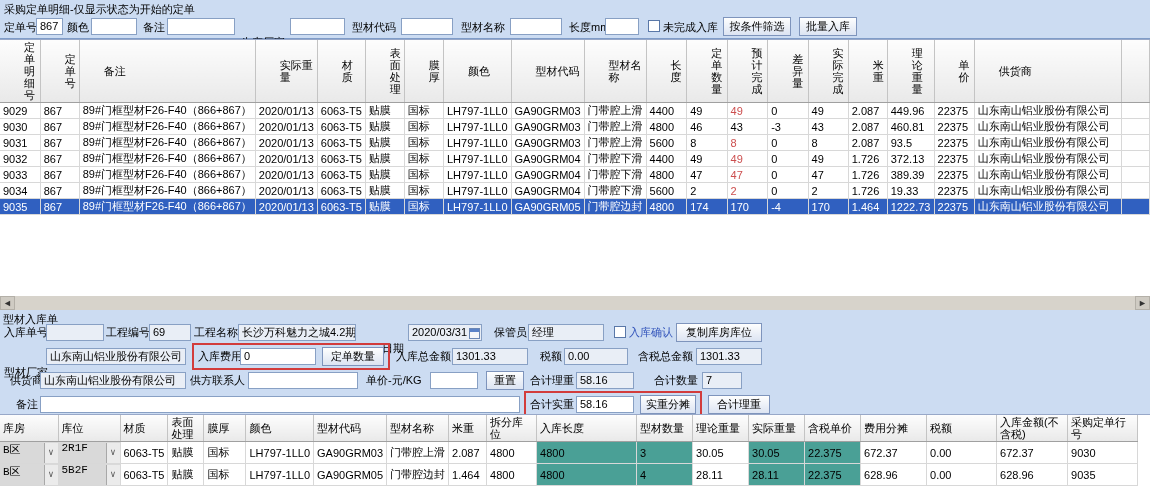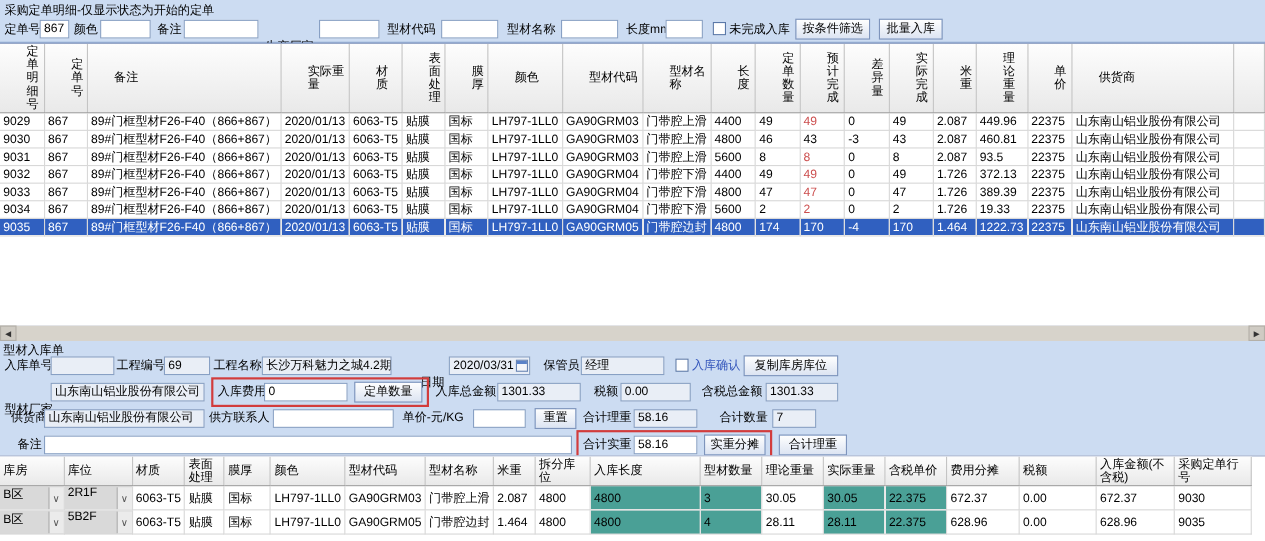--- a/index.html
+++ b/index.html
@@ -29,21 +29,21 @@
     vertical-align:middle; font-size:11px; line-height:12px; white-space:normal; word-break:break-all; }
   .grid td { border-right:1px solid #d8d8d8; border-bottom:1px solid #d8d8d8; padding:0 3px;
     white-space:nowrap; overflow:hidden; font-size:11px; }
   #order-table-mount th { height:37px;padding-left:24px; }
   #order-table-mount td { height:16px; }
   #inbound-table-mount th { height:26px; }
   #inbound-table-mount td { height:22px; }
   tr.selected td { background:#3060c0; color:#fff; }
   td.red { color:#cc4e4e; }
   td.teal { background:#4aa096; }
-  td.ddcell { background:#d9d9d9; padding-right:0; }
+  td.ddcell { background:#d9d9d9; padding-right:0;font-family:Liberation Mono, monospace; }
   td.ddcell .ddval { float:left; }
   td.ddcell .ddbtn { float:right; width:14px; height:20px; margin-top:1px; text-align:center;
     background:#ebebeb; border-left:1px solid #a8a8a8; color:#555; font-size:9px; line-height:20px; }
 
   
   .hscroll { position:absolute; left:0; top:296px; width:1150px; height:14px; background:#d7d3cb; }
   .sarrow { position:absolute; top:0; width:15px; height:14px; background:#cfcbc3;
     border:1px solid #b4b0a8; text-align:center; line-height:12px; font-size:9px; color:#333; }
   .sarrow.left { left:0; } .sarrow.right { right:0; }
 

